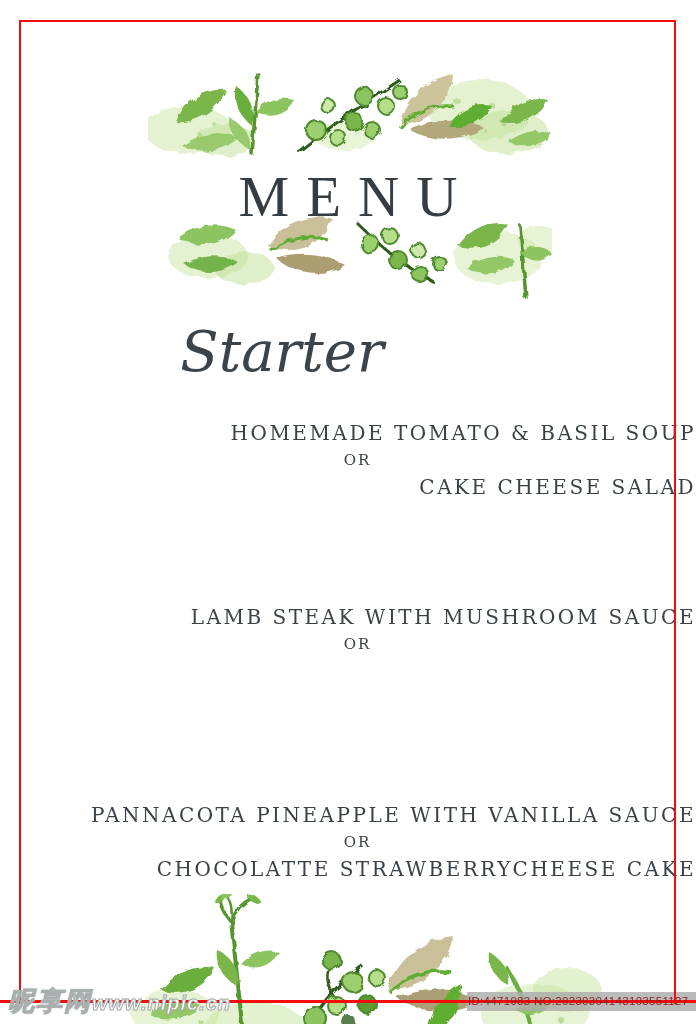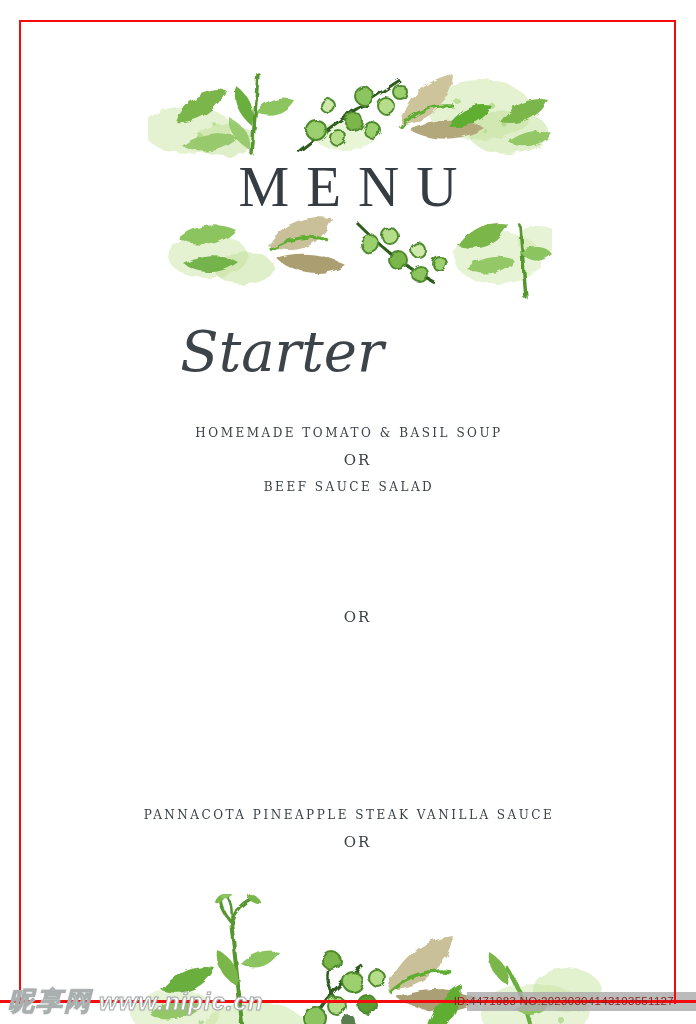--- a/index.html
+++ b/index.html
@@ -19,21 +19,21 @@
   }
   .bottom-red-line{
     position:absolute;left:0;top:1000px;width:696px;height:3px;
     background:#f40b0b;z-index:6;
   }
   
   .top-decor{position:absolute;left:148px;top:66px;width:404px;height:238px;z-index:1;}
   .bottom-decor{position:absolute;left:105px;top:894px;width:500px;height:150px;z-index:1;}
   
   .menu-title{
-    position:absolute;left:0;top:149px;width:696px;height:76px;
+    position:absolute;left:0;top:159px;width:696px;height:76px;
     line-height:76px;text-align:center;
     font-family:"Liberation Serif", serif;
     font-size:57px;font-weight:500;color:#353c42;
     letter-spacing:17px;padding-left:17px;box-sizing:border-box;
     z-index:2;
   }
   
   .script-heading{
     position:absolute;left:0;width:564px;text-align:center;
     font-family:"DejaVu Serif", serif;font-style:italic;font-weight:400;
@@ -44,47 +44,48 @@
   .script-dessert{top:685px;height:105px;line-height:105px;font-size:56px;}
   
   .items{
     position:absolute;left:0;width:696px;text-align:center;
     color:#3a4147;z-index:2;
   }
   .items-starter{top:420px;}
   .items-main{top:604px;}
   .items-dessert{top:802px;}
   .item-line{
-    font-size:12px;line-height:27px;letter-spacing:2.5px;padding-left:2px;
+    font-size:20px;line-height:27px;letter-spacing:2.5px;padding-left:2px;
     font-family:"DejaVu Serif", serif;
+    text-align:right;
   }
   .or-line{
     font-size:15px;line-height:27px;letter-spacing:2px;padding-left:19px;
     font-family:"DejaVu Serif", serif;
   }
   
   .watermark{
     position:absolute;left:8px;top:984px;z-index:8;
-    display:flex;align-items:baseline;gap:7px;
+    display:flex;align-items:baseline;gap:0;
     font-family:"Liberation Sans", sans-serif;
     font-style:italic;font-weight:bold;color:#ffffff;
     -webkit-text-stroke:1px #a9aeae;
     text-shadow:0 0 2px rgba(150,155,155,.8);
     white-space:nowrap;
   }
   .watermark .site-name{font-size:26px;letter-spacing:2px;}
-  .watermark .site-url{font-size:24px;letter-spacing:1px;}
+  .watermark .site-url{font-size:20px;letter-spacing:1px;}
   
   .id-band{
     position:absolute;left:467px;top:992px;width:229px;height:19px;
     background:rgba(172,172,172,0.82);z-index:4;
   }
   .id-text{
-    position:absolute;left:448px;top:992px;width:226px;height:19px;
-    line-height:19px;text-align:right;
+    position:absolute;left:468px;top:992px;width:226px;height:19px;
+    line-height:19px;text-align:left;
     font-family:"Liberation Sans", sans-serif;
     font-size:11.5px;color:#8b1f1f;letter-spacing:0.3px;
     white-space:nowrap;z-index:8;
   }
 </style>
 </head>
 <body>
 
 <div class="page">
 
@@ -167,30 +168,32 @@
       <path d="M372 36 C386 28 398 30 404 38 C394 48 380 46 372 36 Z" fill="#8cc45e"></path>
     </g>
   </svg>
 
   <div class="menu-title">MENU</div>
 
   <div class="script-heading script-starter">Starter</div>
   <div class="items items-starter">
     <div class="item-line">HOMEMADE TOMATO &amp; BASIL SOUP</div>
     <div class="or-line">OR</div>
-    <div class="item-line">BEEF SAUCE SALAD</div>
+    <div class="item-line">CAKE CHEESE SALAD</div>
   </div>
 
   <div class="items items-main">
+    <div class="item-line">LAMB STEAK WITH MUSHROOM SAUCE</div>
     <div class="or-line">OR</div>
   </div>
 
   <div class="items items-dessert">
-    <div class="item-line">PANNACOTA PINEAPPLE STEAK VANILLA SAUCE</div>
+    <div class="item-line">PANNACOTA PINEAPPLE WITH VANILLA SAUCE</div>
     <div class="or-line">OR</div>
+    <div class="item-line">CHOCOLATTE STRAWBERRYCHEESE CAKE</div>
   </div>
 
   <svg class="bottom-decor" viewBox="0 0 500 150" aria-hidden="true">
     <g filter="url(#wc)">
       <ellipse cx="70" cy="120" rx="44" ry="24" fill="#cfe8ab" opacity="0.5"></ellipse>
       <ellipse cx="150" cy="132" rx="50" ry="24" fill="#bfe093" opacity="0.45"></ellipse>
       <ellipse cx="430" cy="120" rx="54" ry="30" fill="#cfe8ab" opacity="0.5"></ellipse>
       <ellipse cx="462" cy="96" rx="34" ry="22" fill="#bfe093" opacity="0.45"></ellipse>
       <g fill="#8cc45e" opacity="0.5">
         <circle cx="420" cy="104" r="3"></circle>

